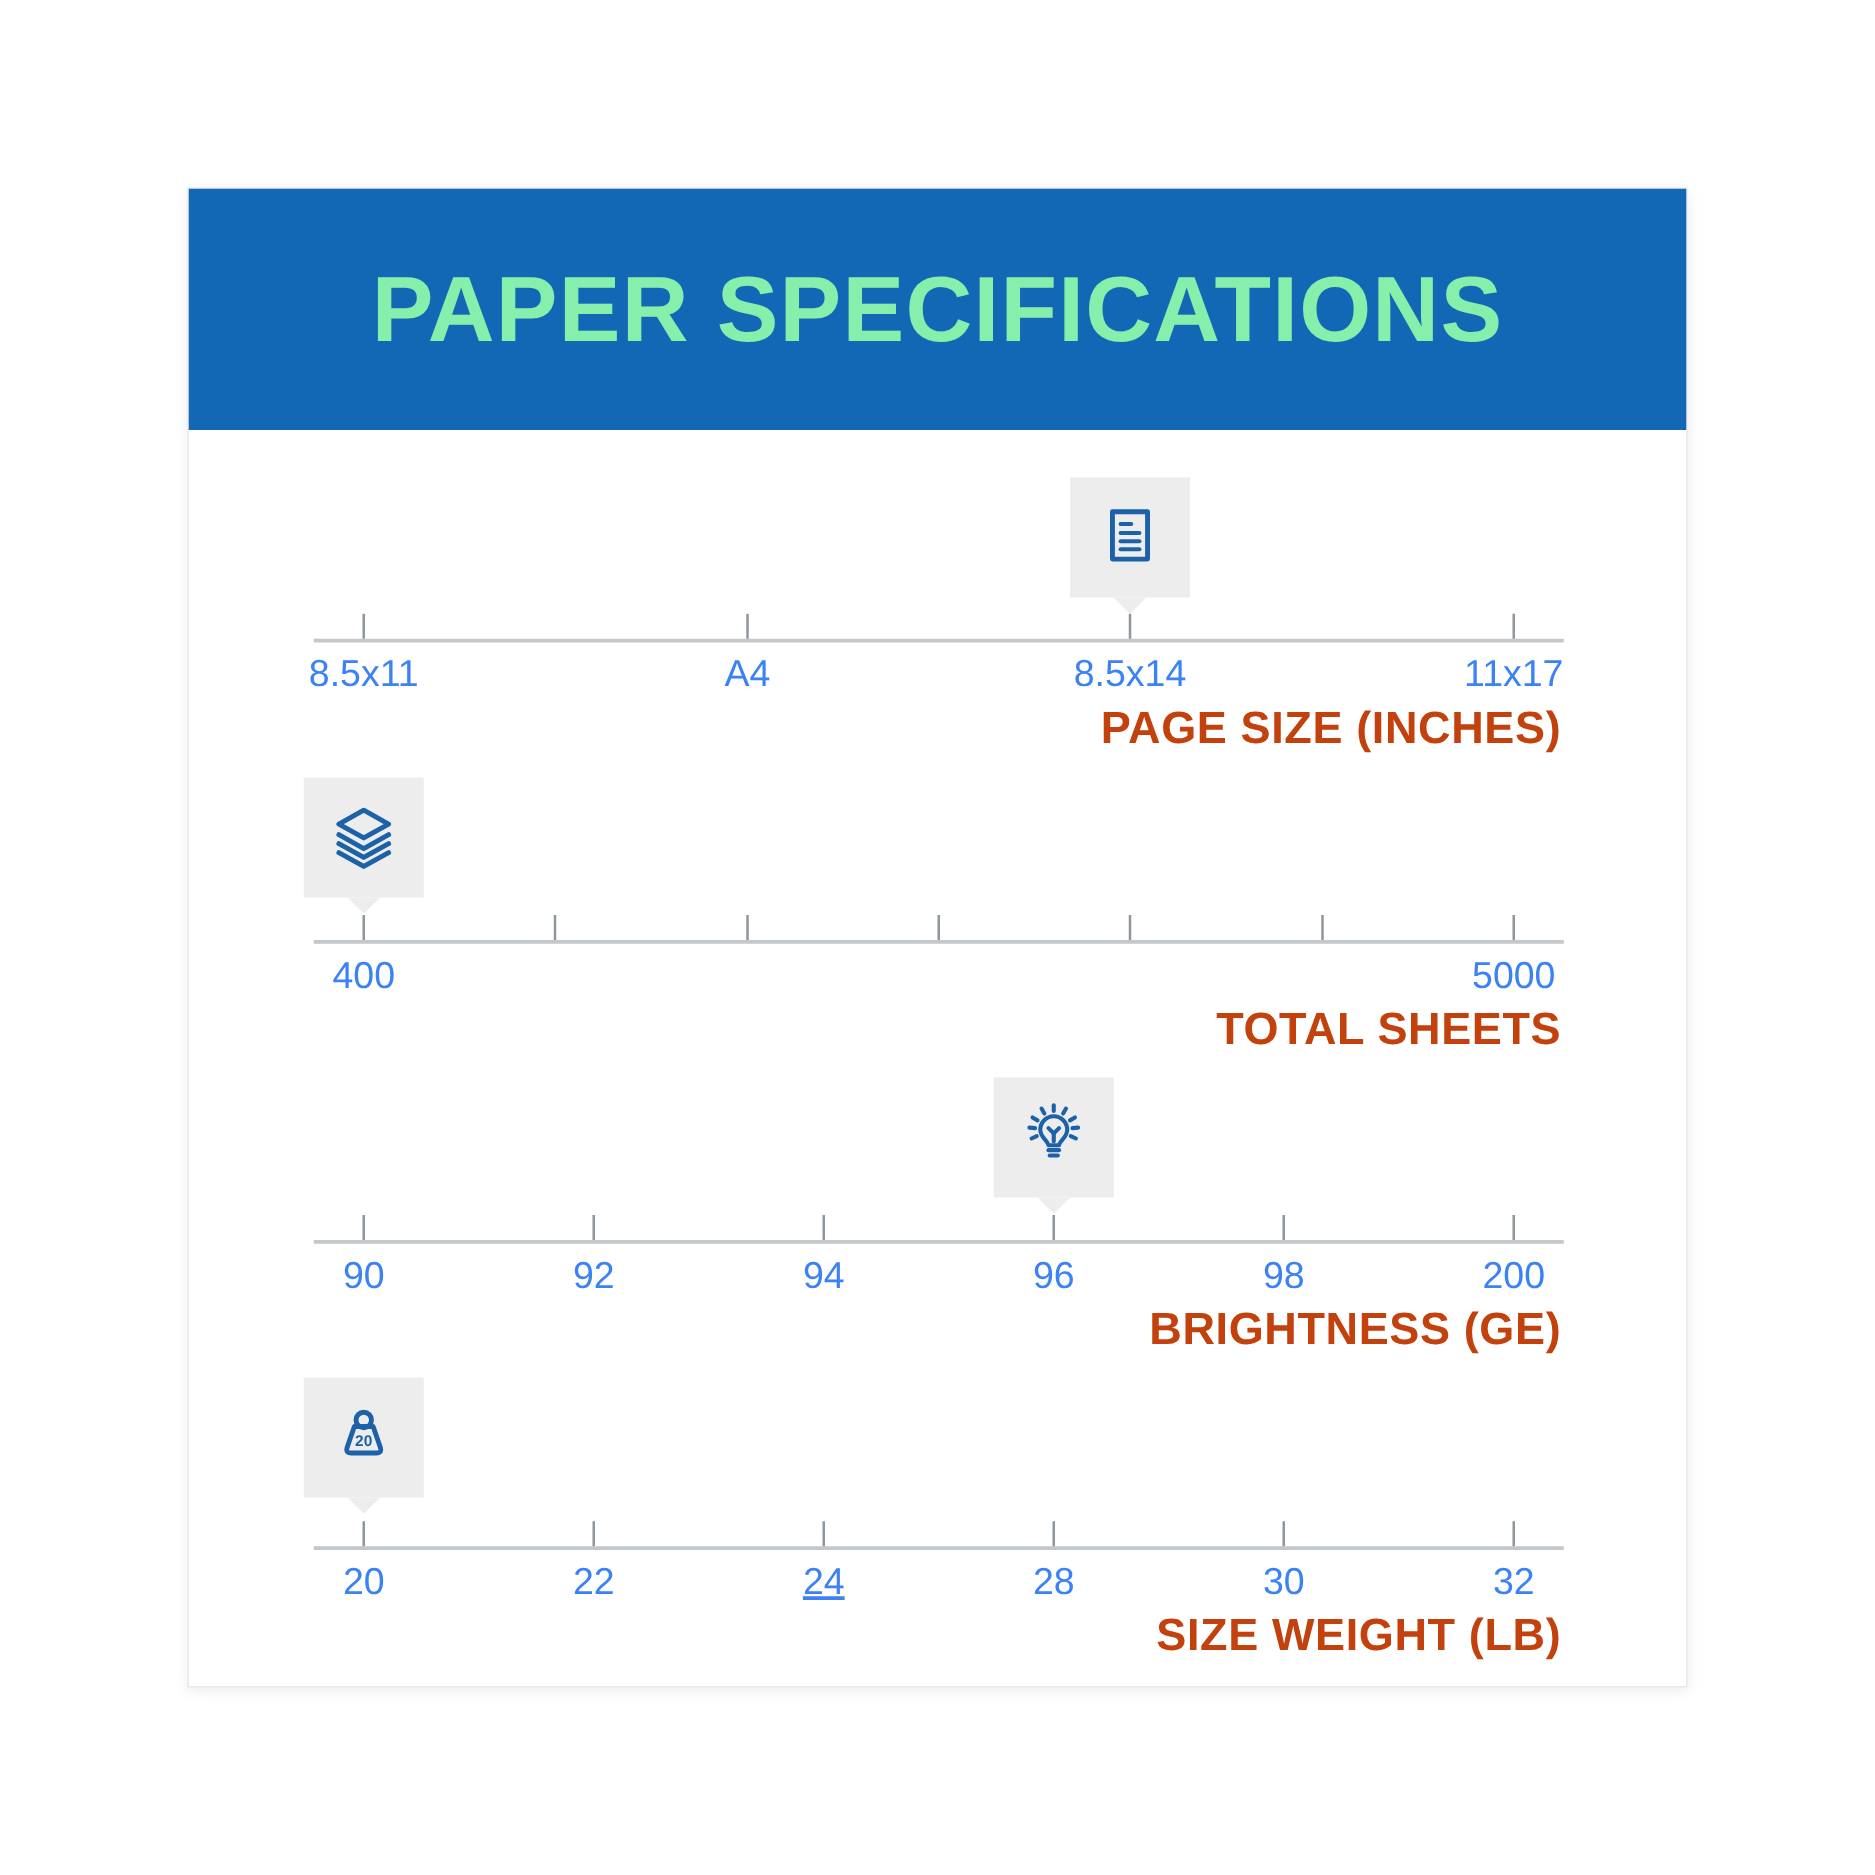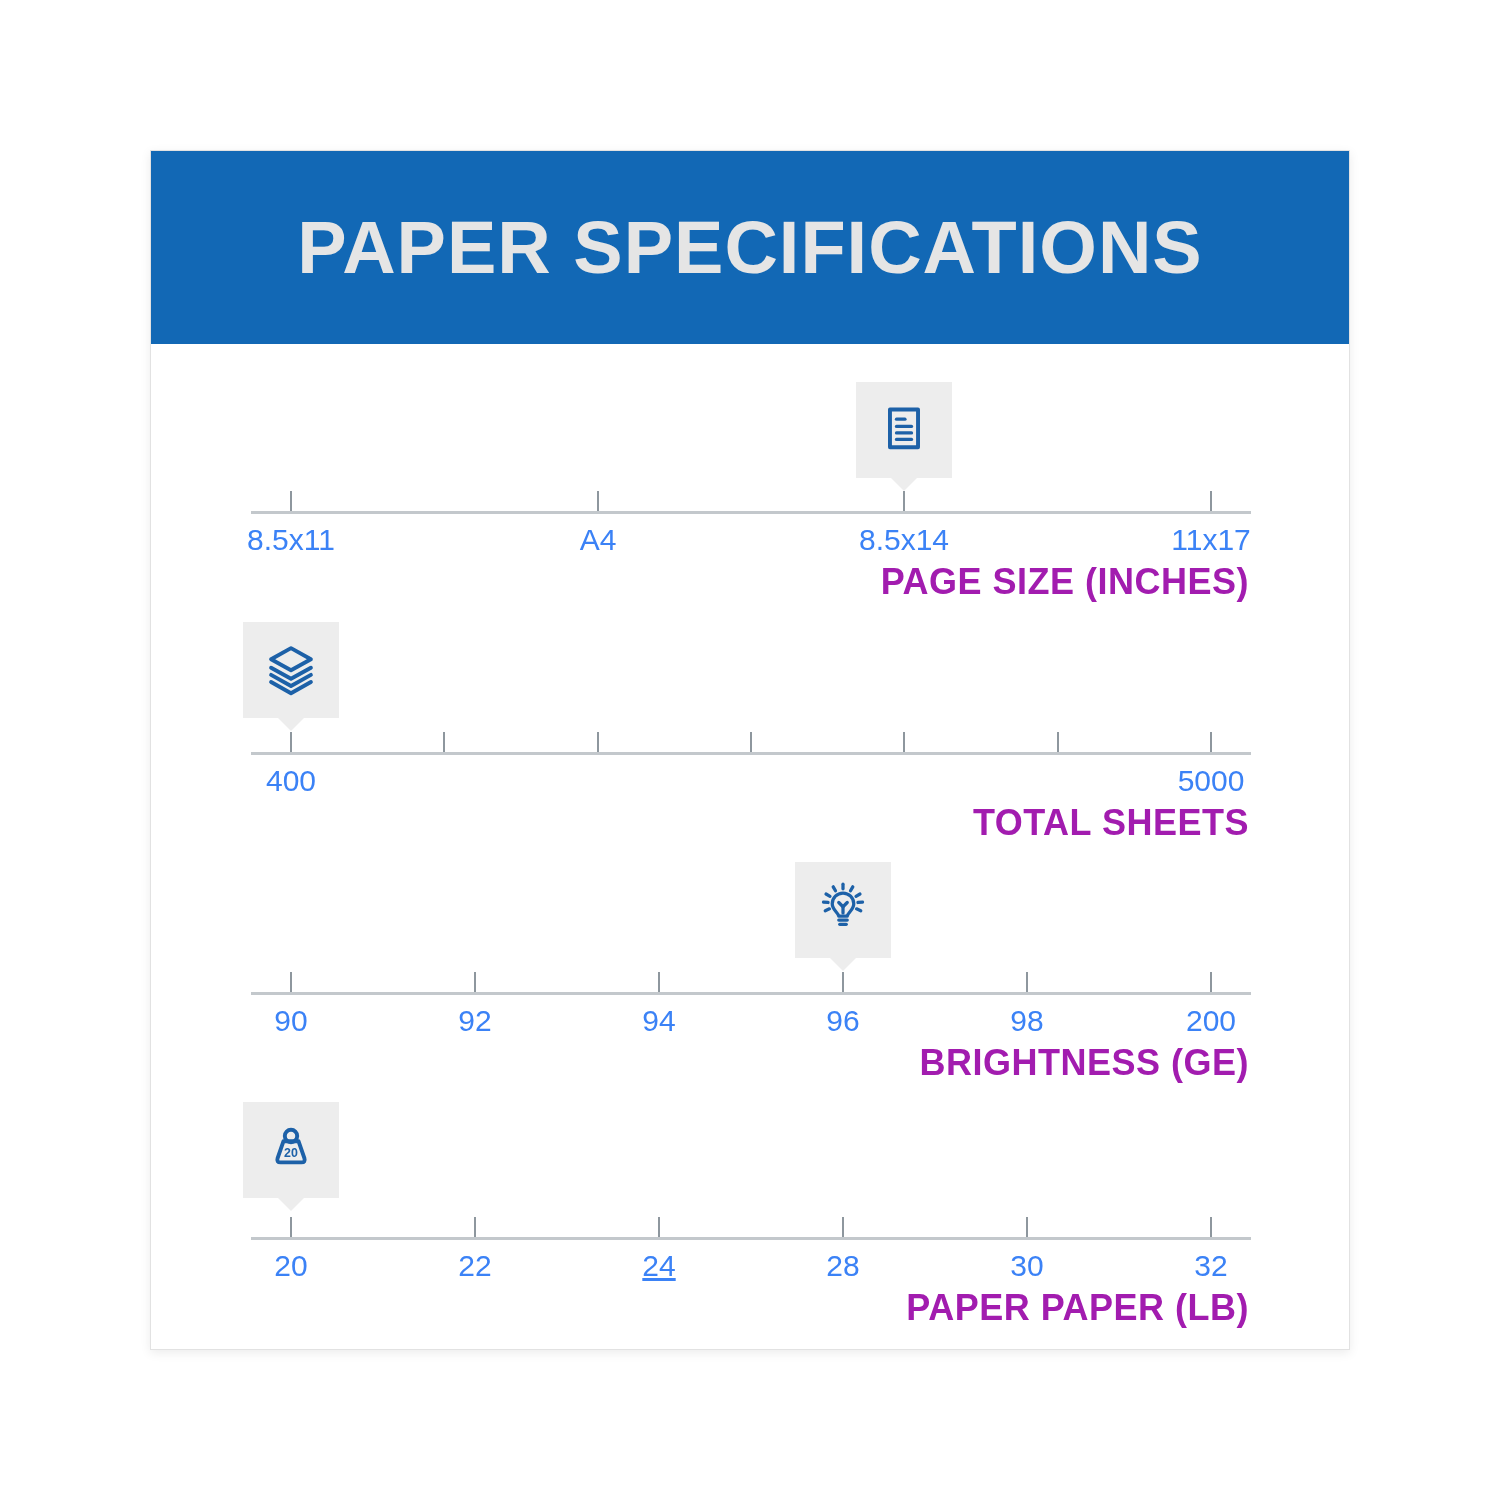--- a/index.html
+++ b/index.html
@@ -10,31 +10,31 @@
   .card{
     position:absolute;left:150px;top:150px;width:1200px;height:1200px;
     background:#ffffff;border:1px solid #e2e2e2;
     box-shadow:0 3px 10px rgba(0,0,0,0.08);box-sizing:border-box;
   }
   .banner{
     position:absolute;left:0;top:0;width:100%;height:193px;background:#1268b5;
     display:flex;align-items:center;justify-content:center;
   }
   .banner-title{
-    color:#e5e5e5;font-size:74px;font-weight:bold;letter-spacing:1px;
+    color:#86efac;font-size:74px;font-weight:bold;letter-spacing:1px;
     margin:0;white-space:nowrap;
   }
   .axis-line{position:absolute;left:100px;width:1000px;height:3px;background:#c3c8cc;}
   .tick{position:absolute;width:2px;height:20px;background:#8e979e;}
   .tick-label{
     position:absolute;transform:translateX(-50%);font-size:30px;color:#3b82f6;
     white-space:nowrap;
   }
   .scale-title{
-    position:absolute;right:100px;font-size:36px;font-weight:bold;color:#a21caf;
+    position:absolute;right:100px;font-size:36px;font-weight:bold;color:#c2410c;
     white-space:nowrap;letter-spacing:0.5px;
   }
   .marker{
     position:absolute;width:96px;height:96px;background:#ededed;
     transform:translateX(-50%);display:flex;align-items:center;justify-content:center;
   }
   .marker::after{
     content:"";position:absolute;left:50%;bottom:-13px;transform:translateX(-50%);
     border-left:13px solid transparent;border-right:13px solid transparent;
     border-top:13px solid #ededed;
@@ -147,17 +147,17 @@
       <div class="tick" style="left:507px;top:1066px;"></div>
       <div class="tick" style="left:691px;top:1066px;"></div>
       <div class="tick" style="left:875px;top:1066px;"></div>
       <div class="tick" style="left:1059px;top:1066px;"></div>
       <div class="tick-label" style="left:140px;top:1098px;">20</div>
       <div class="tick-label" style="left:324px;top:1098px;">22</div>
       <div class="tick-label" style="left:508px;top:1098px;text-decoration:underline;">24</div>
       <div class="tick-label" style="left:692px;top:1098px;">28</div>
       <div class="tick-label" style="left:876px;top:1098px;">30</div>
       <div class="tick-label" style="left:1060px;top:1098px;">32</div>
-      <div class="scale-title" style="top:1136px;">PAPER PAPER (LB)</div>
+      <div class="scale-title" style="top:1136px;">SIZE WEIGHT (LB)</div>
     </div>
 
   </div>
 </div>
 
 </body></html>

